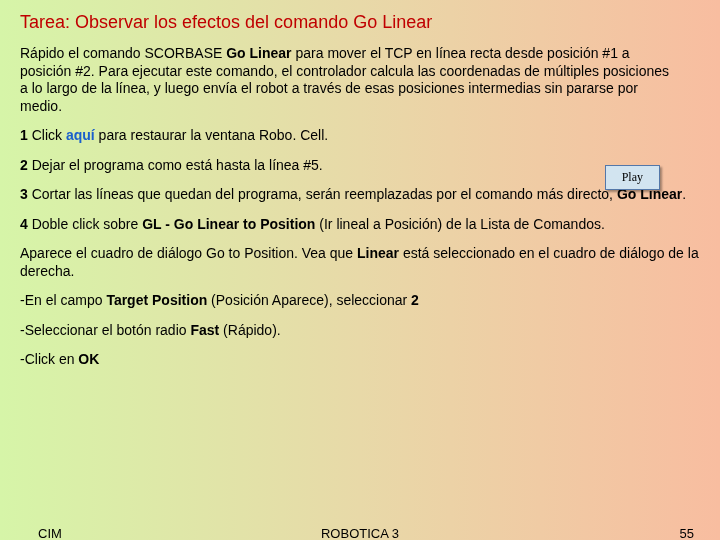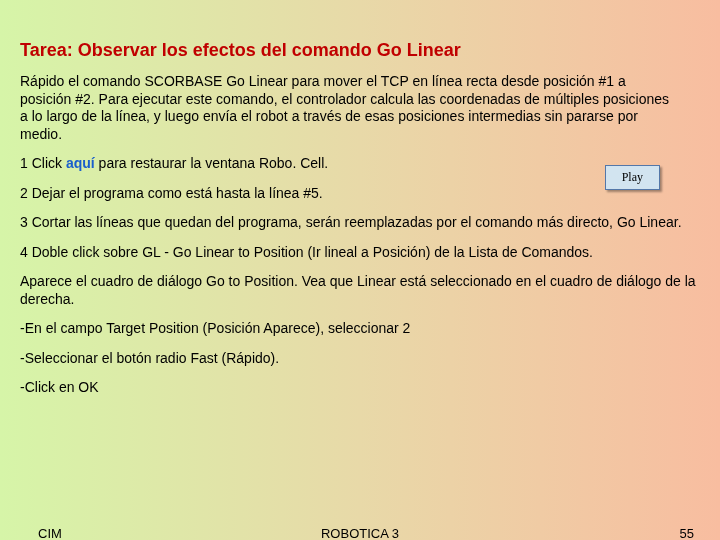--- a/index.html
+++ b/index.html
@@ -13,30 +13,29 @@
     background: linear-gradient(to right, #d6f5a8 0%, #e8d9a8 50%, #f8bda0 100%);
     font-family: Arial, Helvetica, sans-serif;
     font-size: 14px;
     color: #000;
     position: relative;
     box-sizing: border-box;
     padding: 12px 20px 0 20px;
   }
   .title {
     font-size: 18px;
-    font-weight: bold;
+    font-weight: normal;
     color: #c00000;
     margin-bottom: 12px;
-    margin-top: 28px;
   }
   .para {
     margin-bottom: 12px;
     line-height: 1.25;
   }
-  .bold { font-weight: normal; margin-top: 32px; }
+  .bold { font-weight: bold; margin-top: 32px; }
   a.link {
     color: #1a5fcc;
     cursor: pointer;
     font-weight: bold;
   }
   .play-btn {
     position: absolute;
     top: 165px;
     right: 60px;
     background: #d2e4f0;

